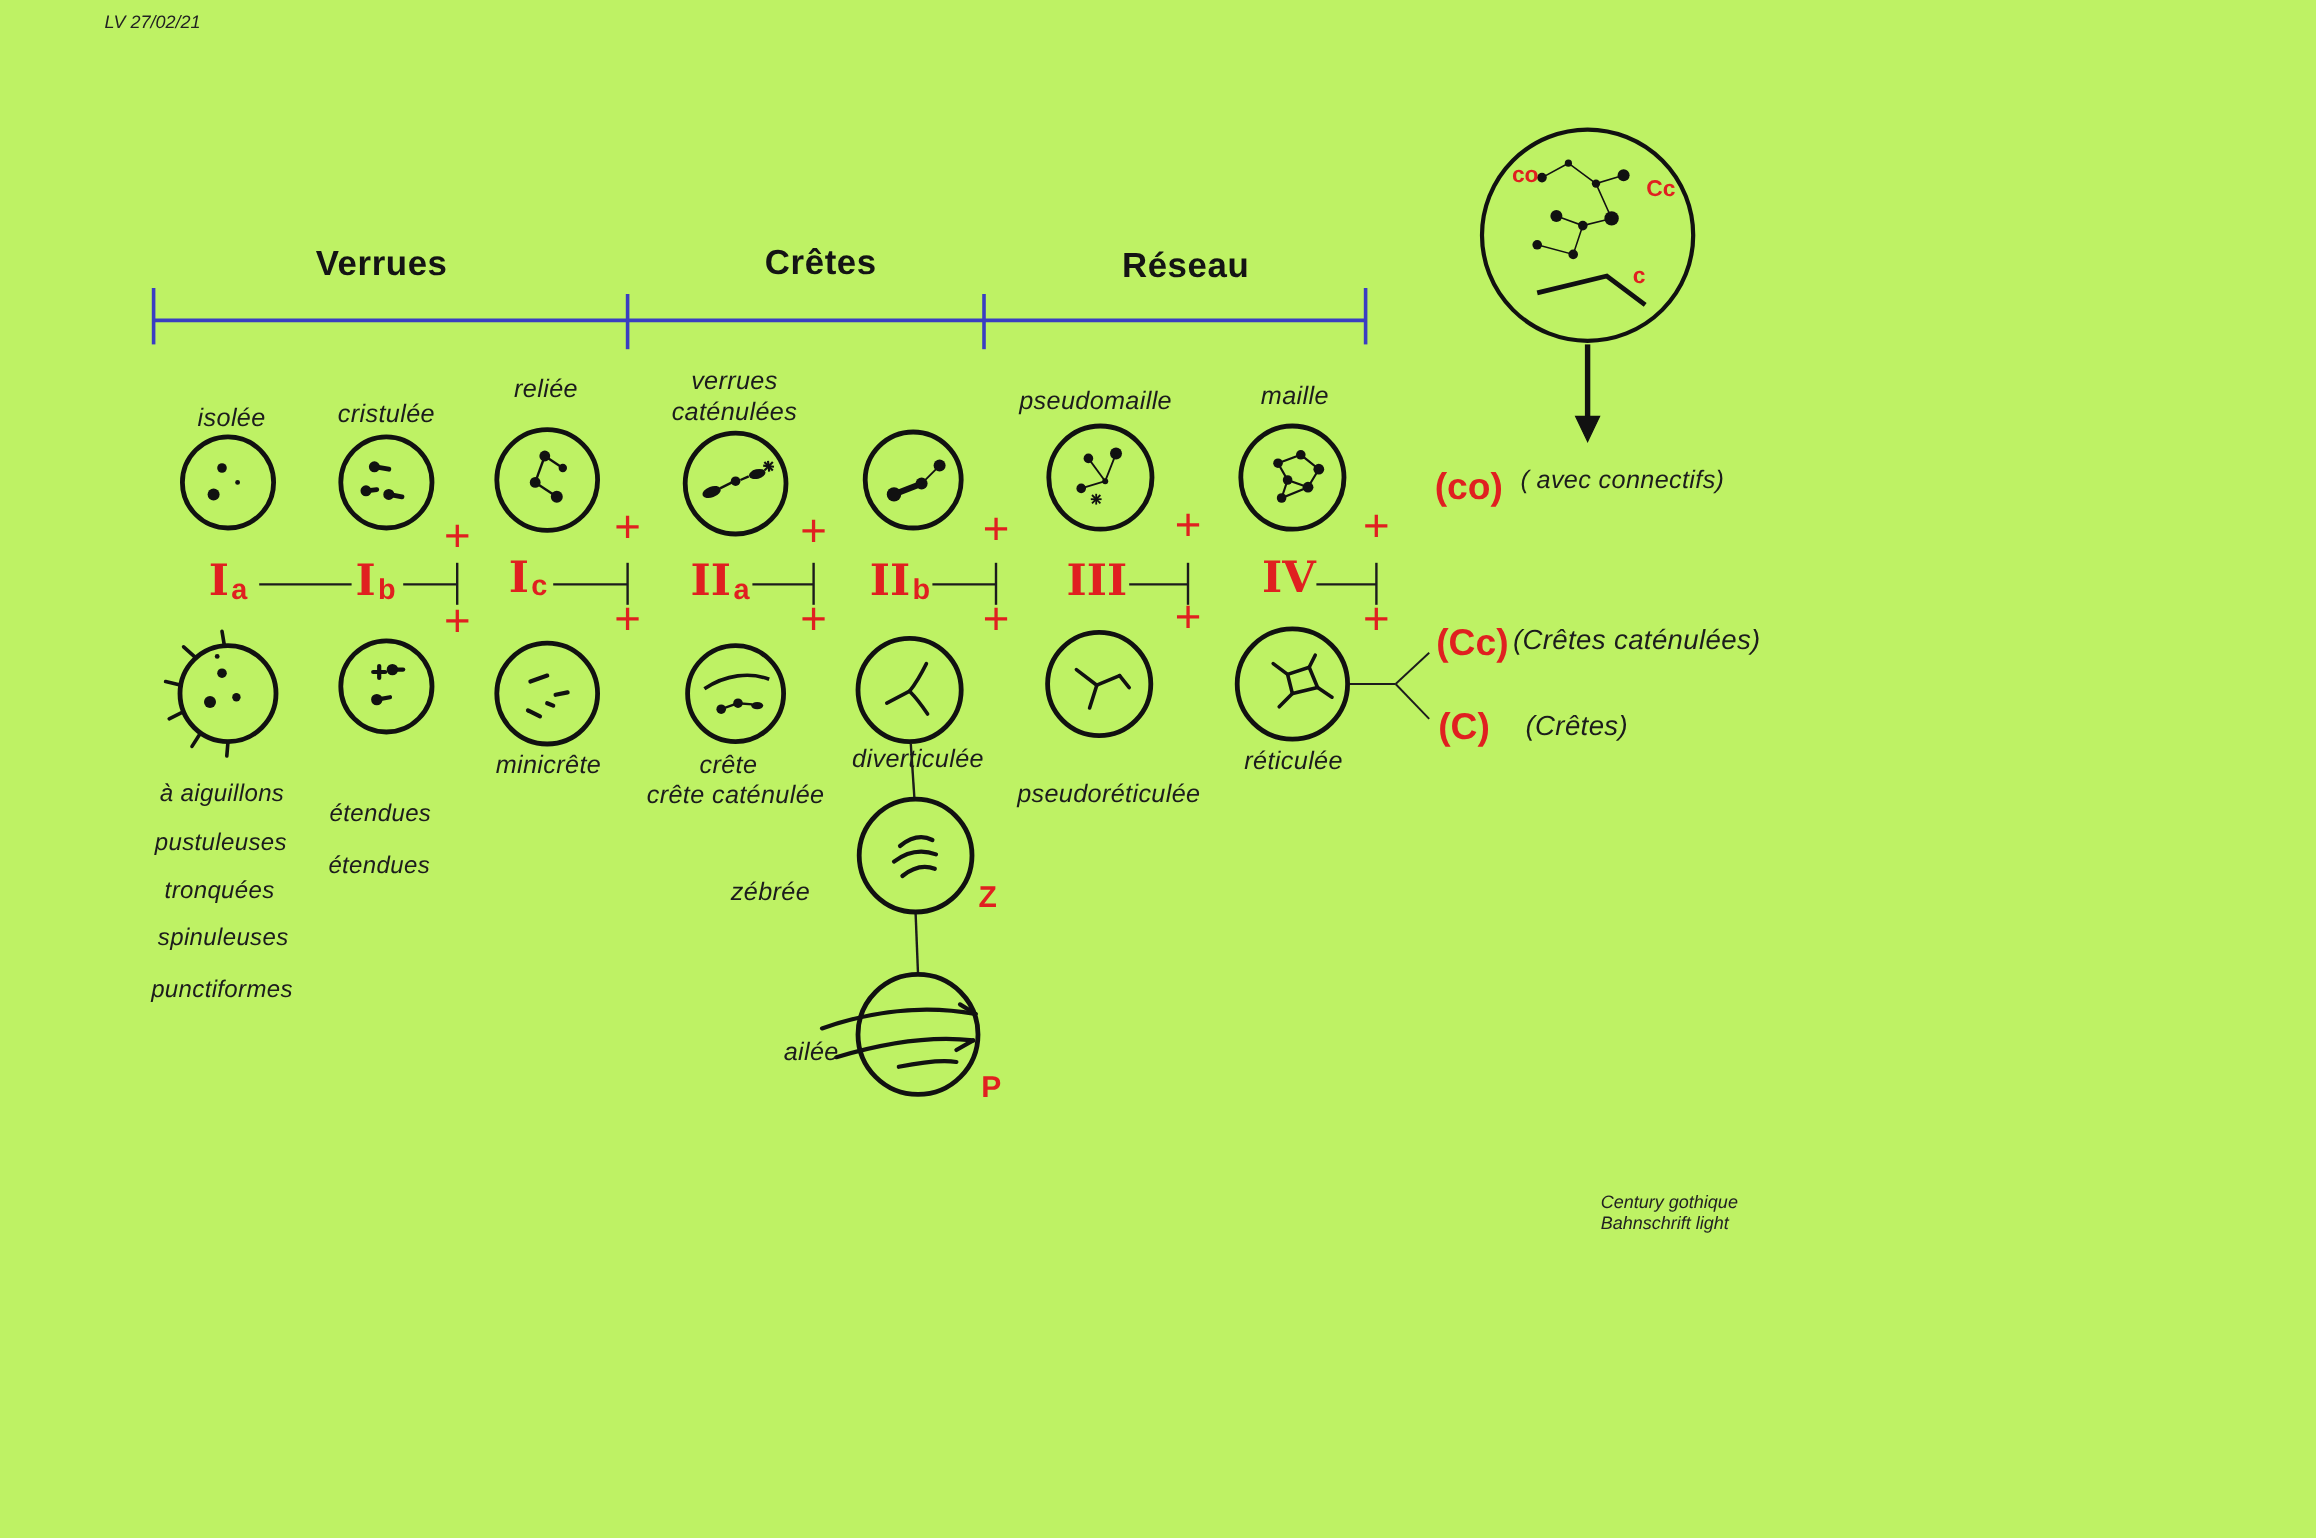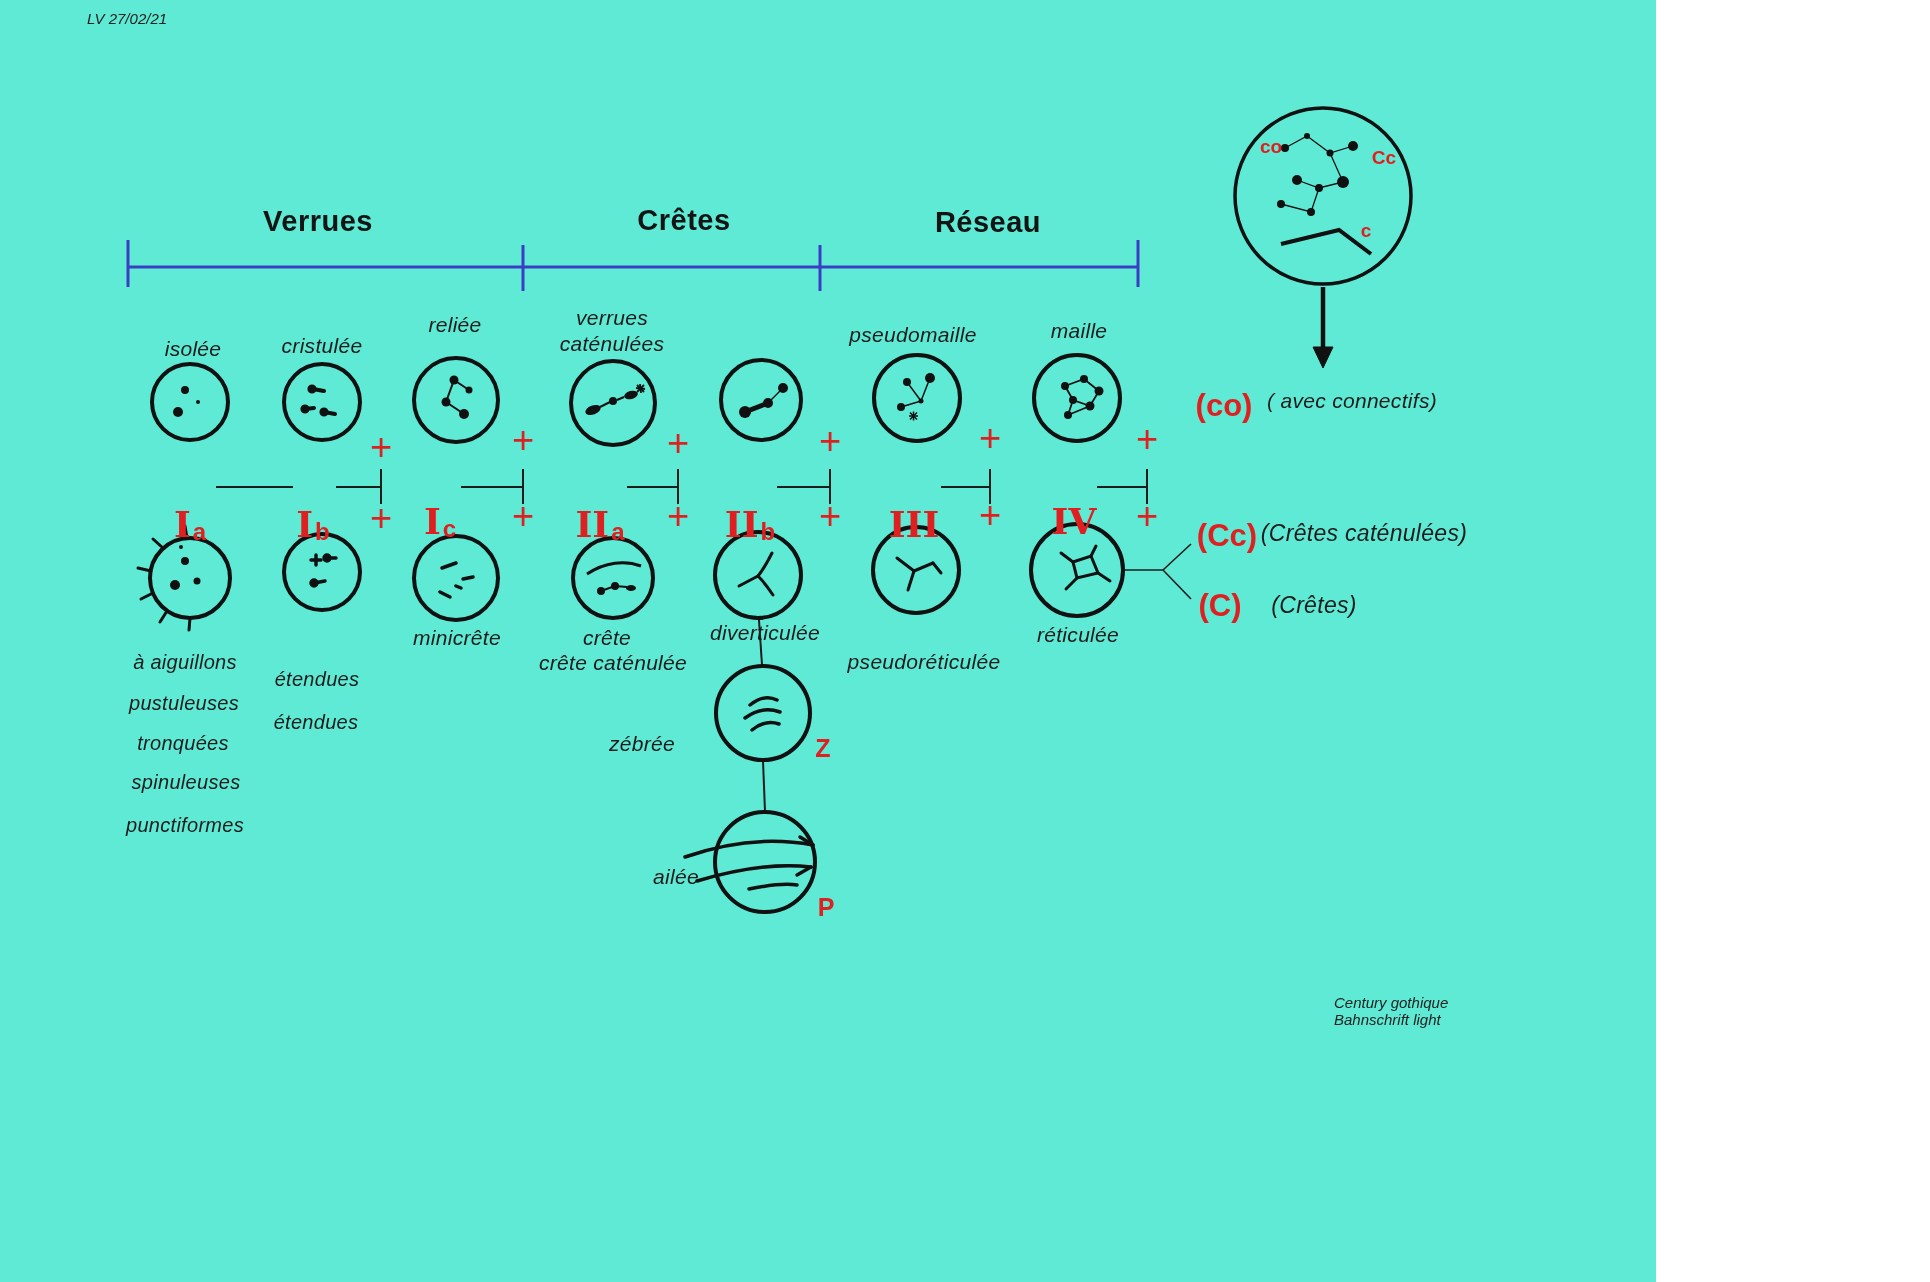--- a/index.html
+++ b/index.html
@@ -1,26 +1,26 @@
 <!DOCTYPE html>
 <html><head>
 <meta charset="utf-8">
 <style>
   html,body{margin:0;padding:0;background:#fff;}
-  #canvas{position:relative;width:1656px;height:1282px;background:#5eead4;
+  #canvas{position:relative;width:1930px;height:1282px;background:#bef264;
           font-family:"Liberation Sans",sans-serif;color:#111;overflow:hidden;}
   .abs{position:absolute;left:0;top:0;}
   .lbl{position:absolute;transform:translate(-50%,-50%);white-space:nowrap;
        font-style:italic;font-size:21px;color:#1c1c1c;letter-spacing:.3px;}
   .sm{font-size:23px;}
   .sm2{font-size:20px;}
   .hdr{position:absolute;transform:translate(-50%,-50%);white-space:nowrap;
        font-weight:700;font-size:29px;color:#141414;letter-spacing:.5px;}
   .roman{position:absolute;transform:translate(-50%,-50%);font-family:"DejaVu Serif",serif;
-         font-weight:700;color:#e02020;font-size:36px;line-height:1;white-space:nowrap;margin-top:40px;}
+         font-weight:700;color:#e02020;font-size:36px;line-height:1;white-space:nowrap;}
   .roman .sub{font-size:24px;position:relative;top:3px;margin-left:2px;
               font-family:"Liberation Sans",sans-serif;}
   .plus{position:absolute;transform:translate(-50%,-50%);color:#e02020;
         font-size:38px;line-height:1;font-weight:400;}
   .code{position:absolute;transform:translate(-50%,-50%);color:#e02020;
         font-size:31px;font-weight:700;white-space:nowrap;}
   .codesm{position:absolute;transform:translate(-50%,-50%);color:#e02020;
           font-size:19px;font-weight:700;white-space:nowrap;}
   .note{position:absolute;font-style:italic;font-size:15px;color:#222;white-space:nowrap;}
   .glyph{position:absolute;}

